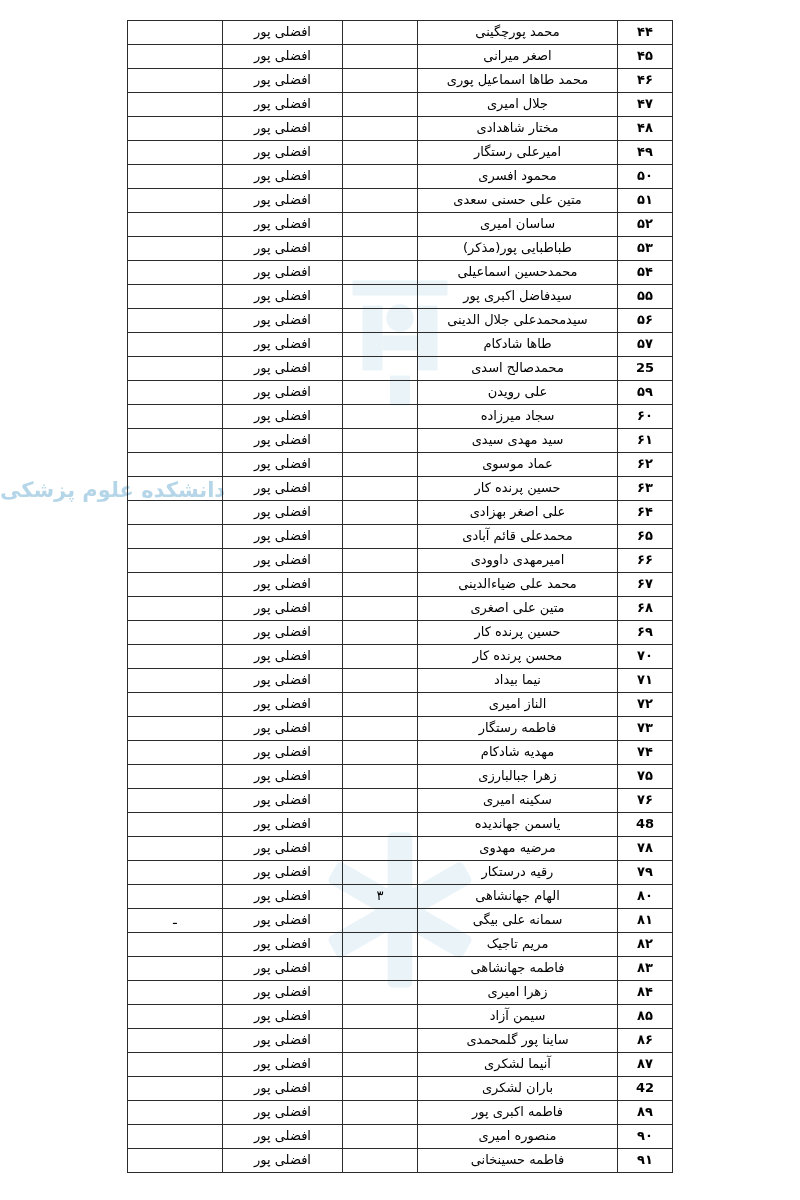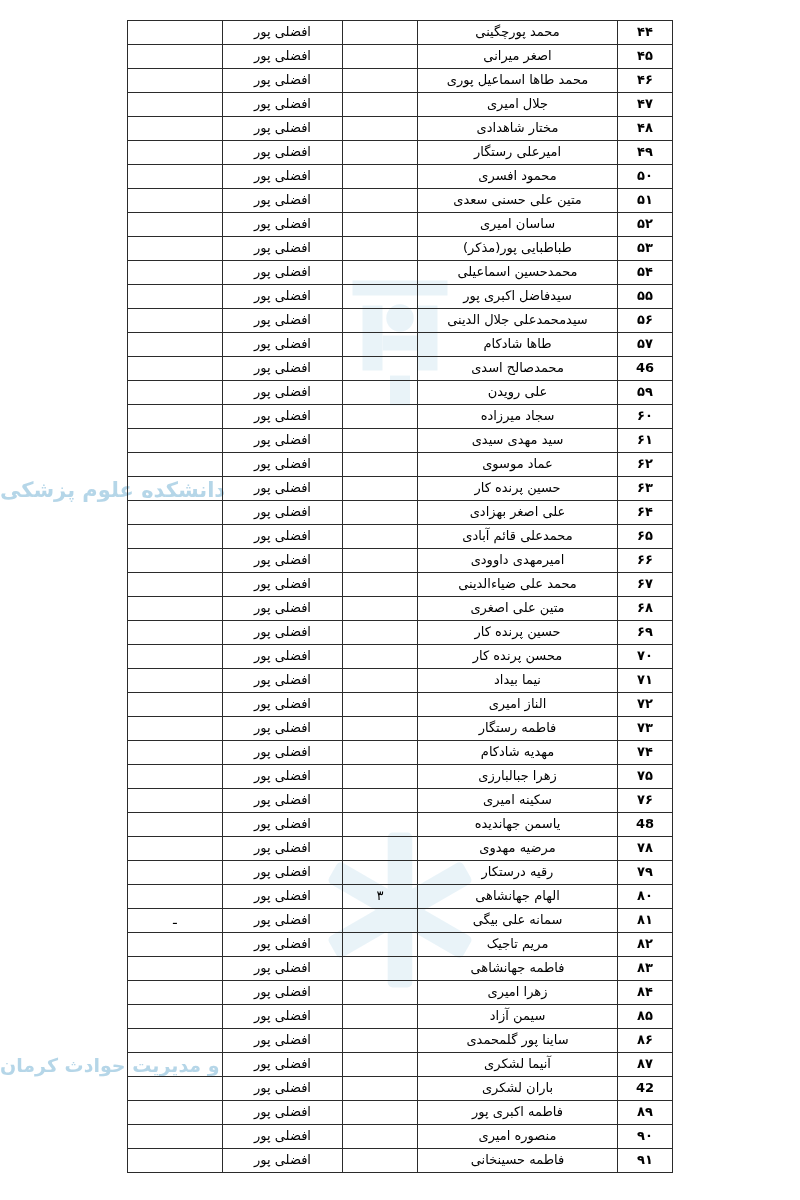--- a/index.html
+++ b/index.html
@@ -101,21 +101,20 @@
 
   <svg class="wm-logo wm-logo-mid" width="150" height="160" viewBox="0 0 120 130">
     <g fill="#b9d9ea">
       <rect x="50" y="2" width="20" height="126" rx="4"></rect>
       <rect x="50" y="2" width="20" height="126" rx="4" transform="rotate(60 60 65)"></rect>
       <rect x="50" y="2" width="20" height="126" rx="4" transform="rotate(-60 60 65)"></rect>
     </g>
   </svg>
 
   <div class="wm-text wm-text-1">دانشکده علوم پزشکی</div>
-  <div class="wm-text wm-text-4">و مدیریت حوادث کرمان</div>
 </div>
 
 <div id="page">
   <table class="roster">
     <colgroup>
       <col class="c-num">
         <col class="c-name">
         <col class="c-cnt">
         <col class="c-unit">
         <col class="c-blank">
@@ -213,21 +212,21 @@
           <td class="blank"></td>
         </tr>
         <tr>
           <td class="num">۵۷</td>
           <td class="name">طاها شادکام</td>
           <td class="cnt"></td>
           <td class="unit">افضلی پور</td>
           <td class="blank"></td>
         </tr>
         <tr>
-          <td class="num">46</td>
+          <td class="num">25</td>
           <td class="name">محمدصالح اسدی</td>
           <td class="cnt"></td>
           <td class="unit">افضلی پور</td>
           <td class="blank"></td>
         </tr>
         <tr>
           <td class="num">۵۹</td>
           <td class="name">علی رویدن</td>
           <td class="cnt"></td>
           <td class="unit">افضلی پور</td>

